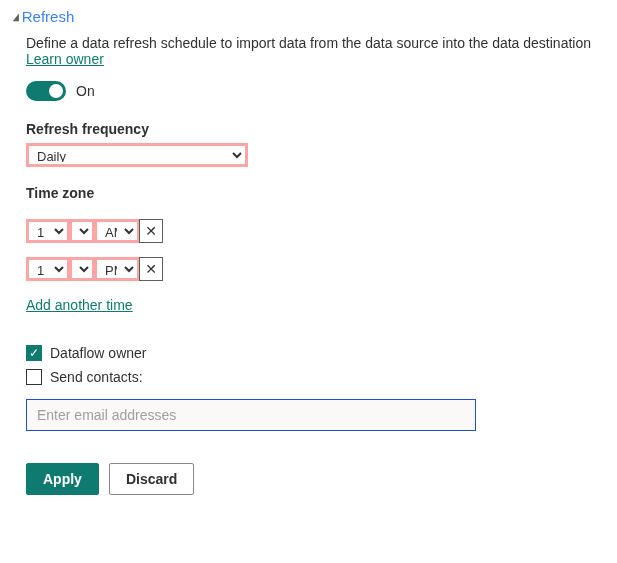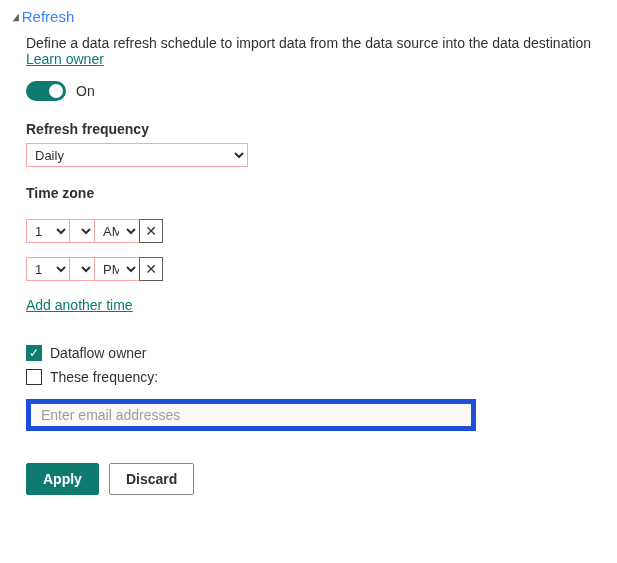--- a/index.html
+++ b/index.html
@@ -78,21 +78,21 @@
     .field-label {
       font-size: 14px;
       font-weight: 600;
       color: #323130;
       margin-bottom: 6px;
     }
     .field-block {
       margin-bottom: 18px;
     }
     .select {
-      border: 1px solid #fca5a5;
+      border: 3px solid #fca5a5;
       background: #ffffff;
       font-family: inherit;
       font-size: 13px;
       color: #323130;
       padding: 2px 4px;
       height: 24px;
     }
     .select-freq {
       width: 222px;
     }
@@ -158,21 +158,21 @@
       border-color: #0f7a6f;
     }
     .checkmark {
       color: #ffffff;
       font-size: 12px;
       line-height: 1;
     }
     .email-input {
       width: 450px;
       height: 32px;
-      border: 5px solid #1d4ed8;
+      border: 1px solid #1d4ed8;
       font-family: inherit;
       font-size: 14px;
       padding: 4px 10px;
       color: #323130;
       background: #faf9f8;
       margin-top: 6px;
       margin-bottom: 22px;
     }
     .email-input::placeholder {
       color: #a19f9d;
@@ -273,21 +273,21 @@
 
     <div class="checkbox-row">
       <div class="checkbox checked">
         <span class="checkmark">✓</span>
       </div>
       <span>Dataflow owner</span>
     </div>
 
     <div class="checkbox-row">
       <div class="checkbox"></div>
-      <span>These frequency:</span>
+      <span>Send contacts:</span>
     </div>
 
     <input type="text" class="email-input" placeholder="Enter email addresses" style="">
   </div>
 
   <div class="button-row">
     <button class="btn btn-primary">Apply</button>
     <button class="btn btn-secondary">Discard</button>
   </div>
 

